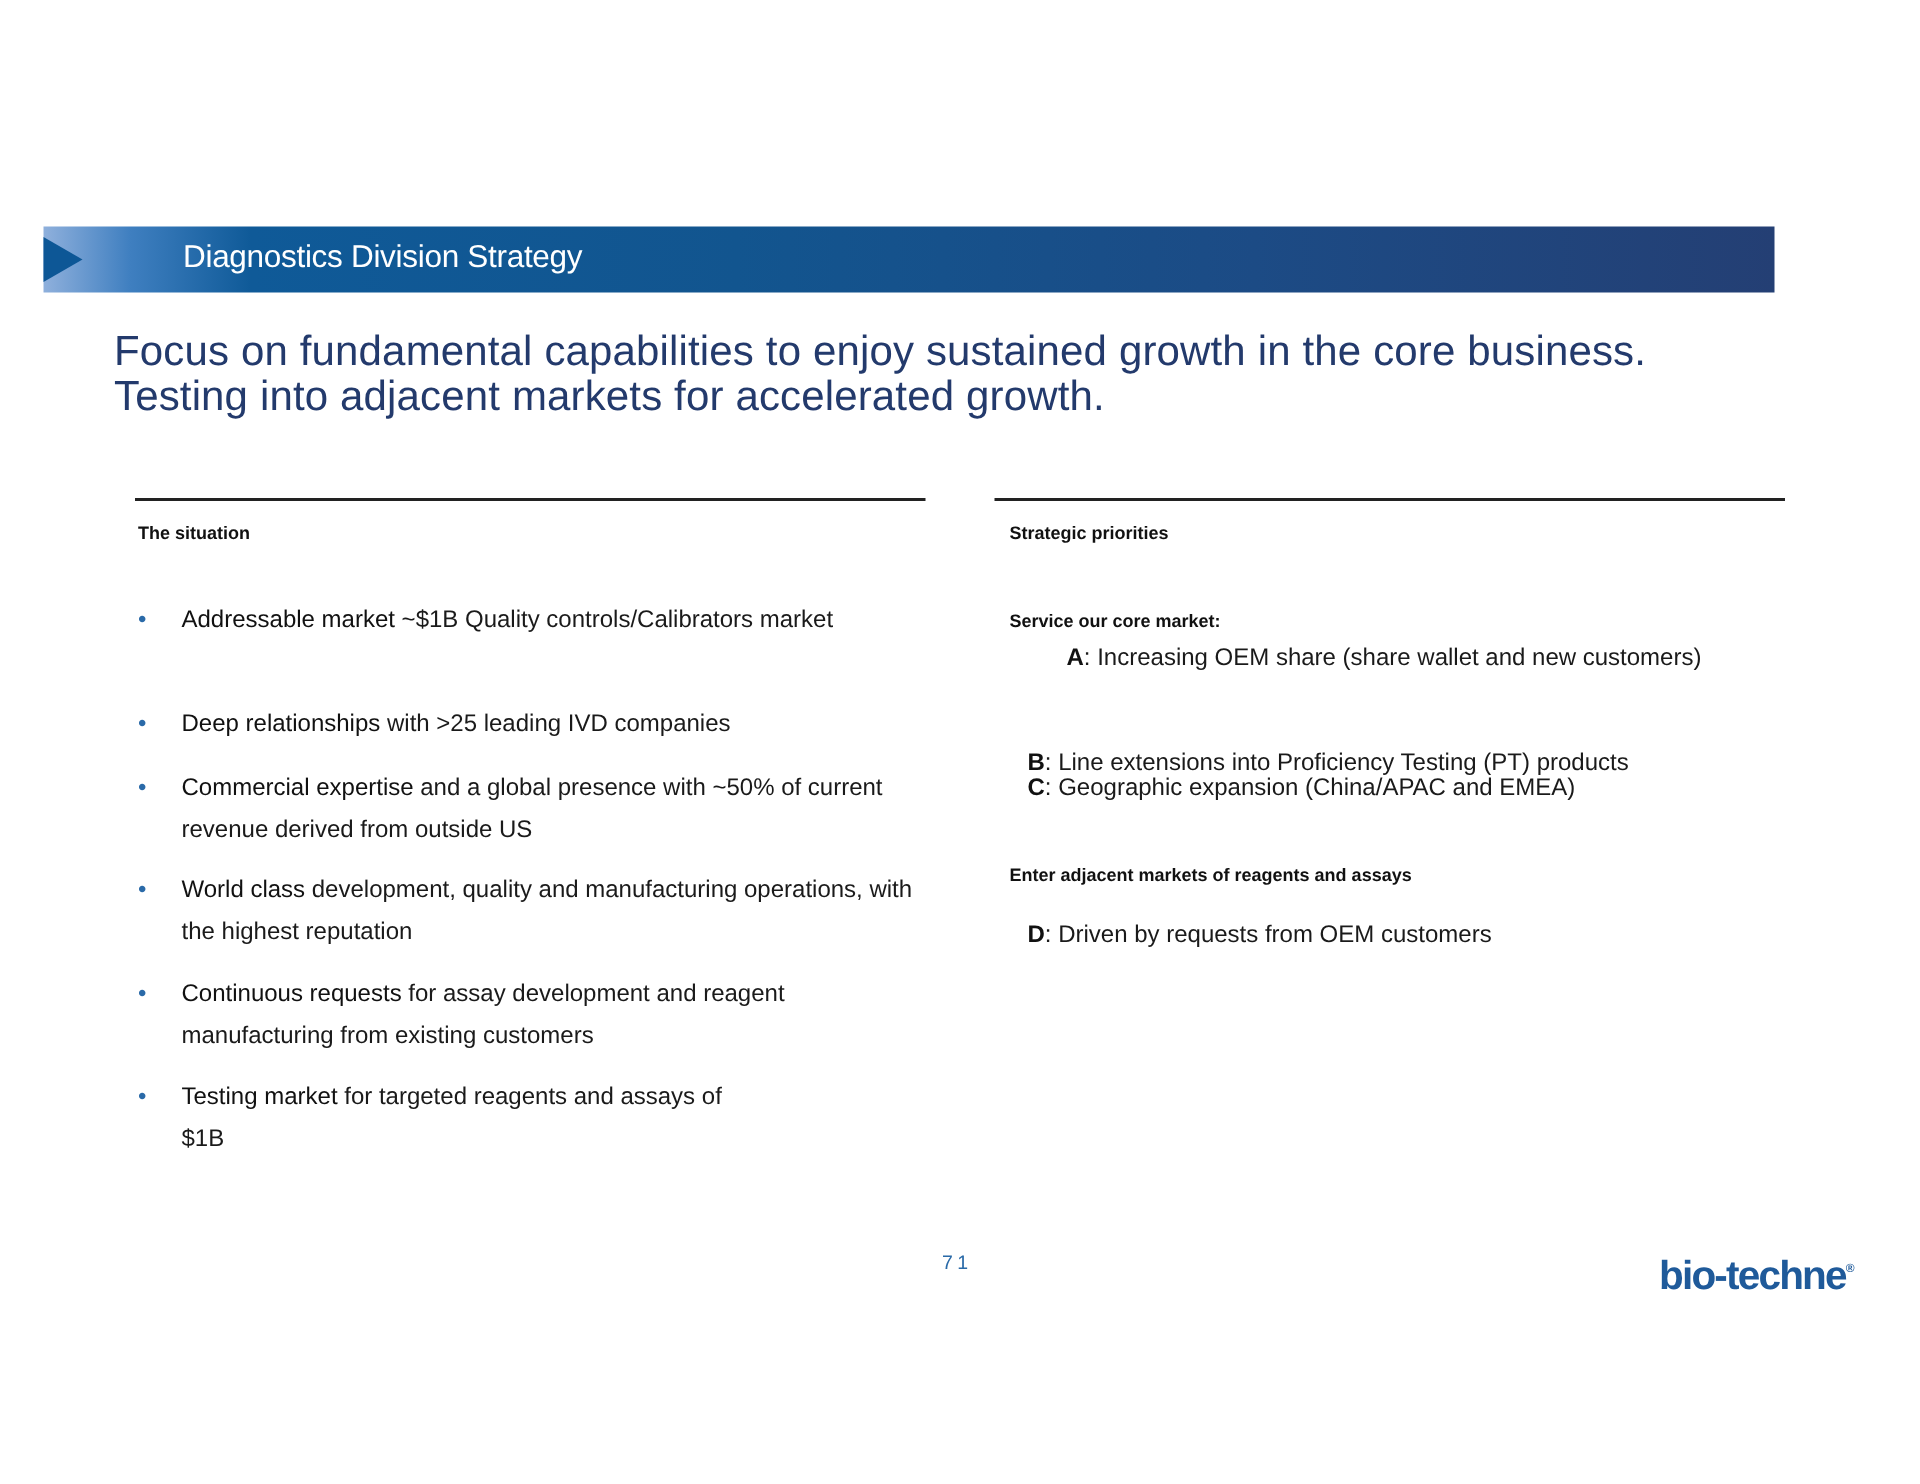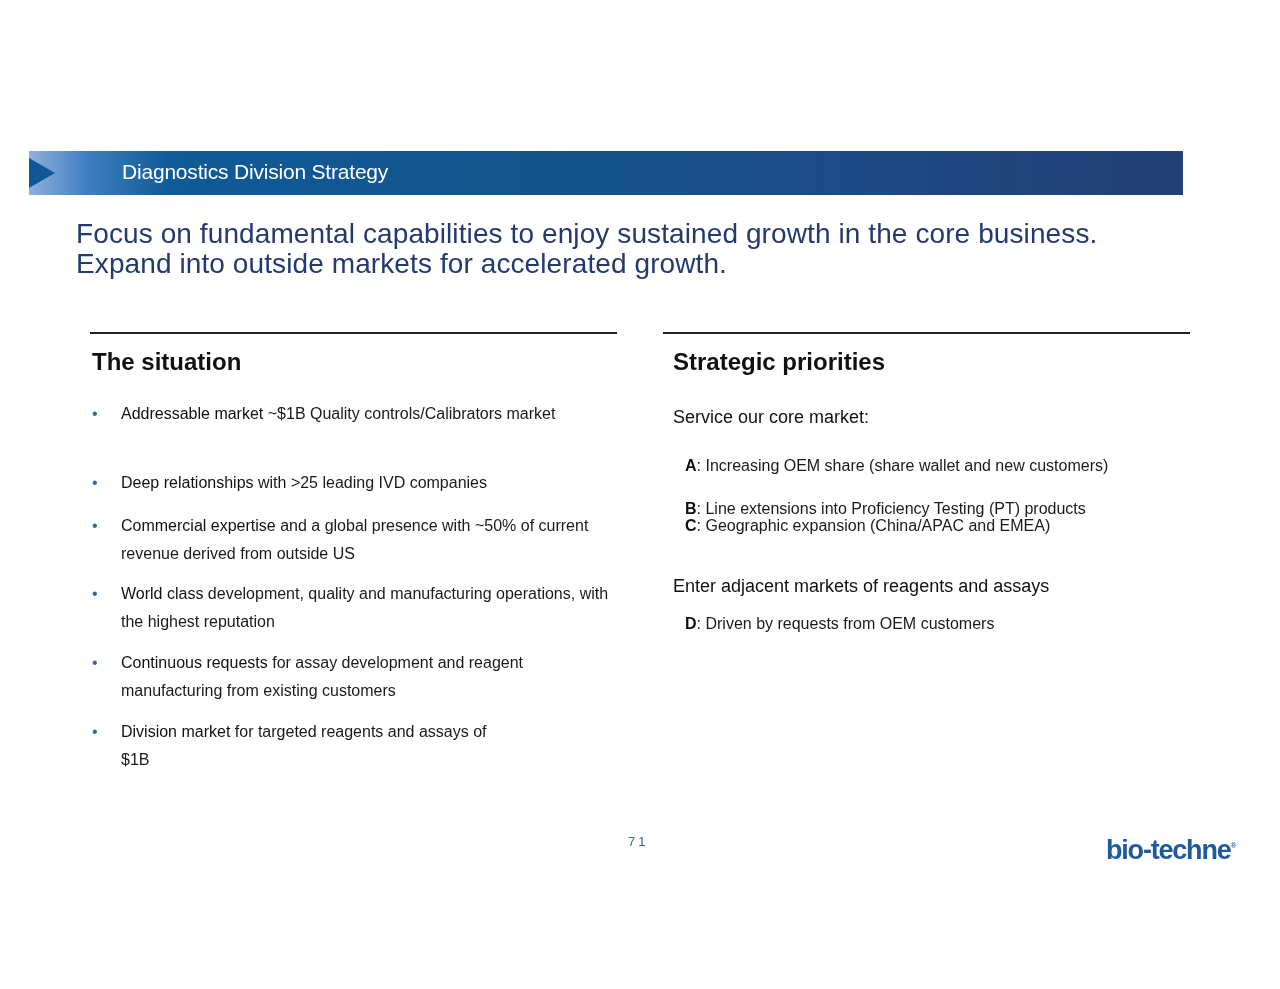--- a/index.html
+++ b/index.html
@@ -58,21 +58,21 @@
       top: 332px;
       height: 2px;
       background: #222222;
     }
     .rule-left { left: 90px; width: 527px; }
     .rule-right { left: 663px; width: 527px; }
 
     .col-heading {
       position: absolute;
       top: 348px;
-      font-size: 24px;
+      font-size: 12px;
       font-weight: bold;
       color: #111111;
       white-space: nowrap;
     }
     .heading-left { left: 92px; }
     .heading-right { left: 673px; }
 
     .bullet-item {
       position: absolute;
       left: 92px;
@@ -90,22 +90,22 @@
     }
     .bullet-text {
       margin-left: 29px;
       display: block;
     }
     .bullet-text b { font-weight: normal; color: #111111; }
 
     .prio-group {
       position: absolute;
       left: 673px;
-      font-size: 18px;
-      font-weight: normal;
+      font-size: 12px;
+      font-weight: bold;
       color: #111111;
       white-space: nowrap;
     }
     .prio-item {
       position: absolute;
       left: 685px;
       font-size: 16px;
       color: #1a1a1a;
       white-space: nowrap;
     }
@@ -141,21 +141,21 @@
   </style>
 </head>
 <body>
 
 <div class="header-bar">
   <div class="header-arrow"></div>
   <div class="header-title">Diagnostics Division Strategy</div>
 </div>
 
 <div class="subtitle sub1">Focus on fundamental capabilities to enjoy sustained growth in the core business.</div>
-<div class="subtitle sub2">Expand into outside markets for accelerated growth.</div>
+<div class="subtitle sub2">Testing into adjacent markets for accelerated growth.</div>
 
 <div class="col-rule rule-left"></div>
 <div class="col-rule rule-right"></div>
 
 <div class="col-heading heading-left">The situation</div>
 
 <div class="bullet-item" style="top:400px;">
   <span class="bullet-dot">•</span>
   <span class="bullet-text"><b>Addressable market</b><span> ~$1B Quality controls/Calibrators market</span></span>
 </div>
@@ -175,28 +175,28 @@
   <span class="bullet-text"><b>World class</b><span> development, quality and manufacturing operations, with the highest reputation</span></span>
 </div>
 
 <div class="bullet-item" style="top:649px;">
   <span class="bullet-dot">•</span>
   <span class="bullet-text"><b>Continuous requests</b><span> for assay development and reagent manufacturing from existing customers</span></span>
 </div>
 
 <div class="bullet-item" style="top:718px; width:420px;">
   <span class="bullet-dot">•</span>
-  <span class="bullet-text"><b>Division market</b><span> for targeted reagents and assays of $1B</span></span>
+  <span class="bullet-text"><b>Testing market</b><span> for targeted reagents and assays of $1B</span></span>
 </div>
 
 <div class="col-heading heading-right">Strategic priorities</div>
 
 <div class="prio-group" style="top:407px;">Service our core market:</div>
 
-<div class="prio-item" style="top:457px;">
+<div class="prio-item" style="top:430px;margin-left:26px;">
   <b>A</b><span>: Increasing OEM share (share wallet and new customers)</span>
 </div>
 <div class="prio-item" style="top:500px;">
   <b>B</b><span>: Line extensions into Proficiency Testing (PT) products</span>
 </div>
 <div class="prio-item" style="top:517px;">
   <b>C</b><span>: Geographic expansion (China/APAC and EMEA)</span>
 </div>
 
 <div class="prio-group" style="top:576px;">Enter adjacent markets of reagents and assays</div>

